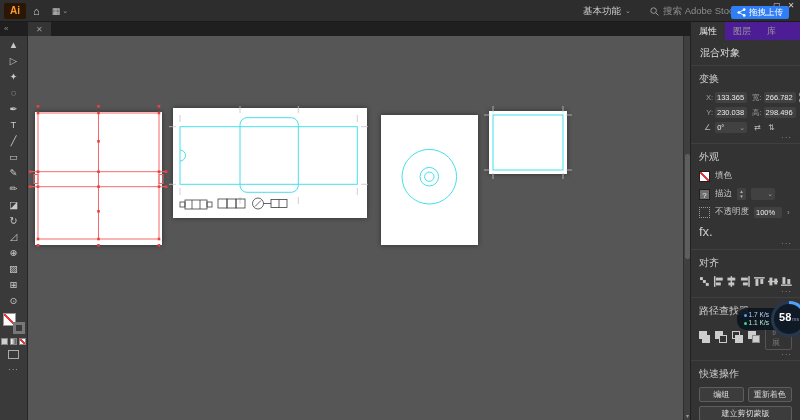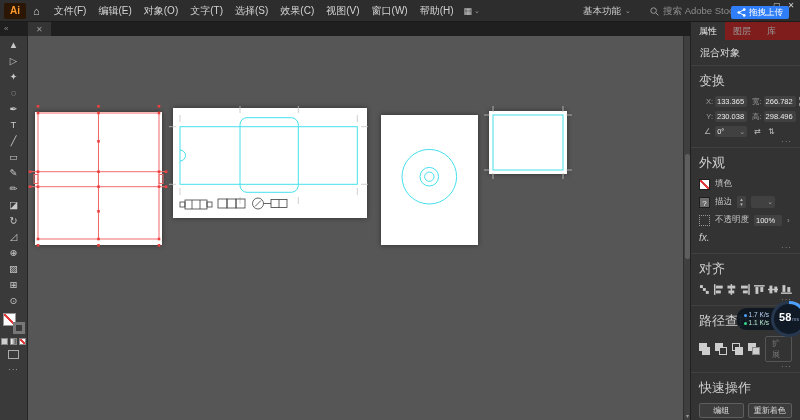--- a/index.html
+++ b/index.html
@@ -39,26 +39,26 @@
 .tool-more{color:#aaa;margin-top:6px;font-size:8px;letter-spacing:1px}
 
 .canvas{position:absolute;left:28px;top:36px;width:662px;height:384px;background:#565656}
 .artboard{position:absolute;background:#fff;box-shadow:0 0 5px rgba(0,0,0,.45)}
 .ab-svg{position:absolute;overflow:visible}
 .vscroll{position:absolute;right:0;top:0;width:7px;height:384px;background:#3f3f3f;border-left:1px solid #2e2e2e}
 .vthumb{position:absolute;left:1px;top:118px;width:5px;height:105px;background:#5e5e5e;border-radius:2px}
 .varrow{position:absolute;bottom:1px;left:0;width:7px;text-align:center;font-size:6px;color:#9a9a9a}
 
 .panel{position:absolute;left:690px;top:22px;width:110px;height:398px;background:#333;border-left:1px solid #202020;font-size:9px;color:#c9c9c9;z-index:6}
-.ptabs{display:flex;background:#7f1d1d;height:18px}
+.ptabs{display:flex;background:#4c1d95;height:18px}
 .ptab{padding:0 8px;line-height:18px;font-size:9px;color:#9a9a9a}
 .ptab.active{background:#333;color:#ebebeb}
 .pheader{padding:6px 9px 5px;color:#dedede;font-size:10px;border-bottom:1px solid #404040}
 .section{padding:6px 8px 10px;border-bottom:1px solid #404040;position:relative}
-.sec-title{color:#cfcfcf;font-size:13px;margin-bottom:6px}
+.sec-title{color:#cfcfcf;font-size:10px;margin-bottom:6px}
 .more{position:absolute;right:8px;bottom:1px;color:#8a8a8a;font-size:8px;letter-spacing:1px}
 .tgrid{display:flex;gap:5px;align-items:flex-start}
 .tfields{flex:1}
 .trow{display:flex;align-items:center;gap:2px;margin-bottom:4px}
 .flabel{min-width:9px;color:#9f9f9f;font-size:7.5px;text-align:right}
 .flabel.w2{margin-left:3px}
 .fbox{background:#414141;border-radius:2px;color:#ececec;font-size:7.5px;padding:1px 2px;width:32px;height:11px;line-height:9px;overflow:hidden}
 .arow{display:flex;align-items:center;gap:4px;margin-top:1px}
 .angleicon{color:#b5b5b5;font-size:8px}
 .anglebox{background:#414141;border-radius:2px;width:32px;height:11px;display:flex;align-items:center;justify-content:space-between;padding:0 2px;font-size:7.5px;color:#ececec}
@@ -66,21 +66,21 @@
 .aprow{display:flex;align-items:center;gap:5px;margin-bottom:6px}
 .swatch{width:11px;height:11px;border:1px solid #1f1f1f;flex:0 0 auto}
 .swatch.none{background:linear-gradient(45deg,transparent 40%,#e23b3b 44%,#e23b3b 56%,transparent 60%),#fff}
 .swatch.mixed{background:#6e6e6e;color:#eee;font-size:8px;text-align:center;line-height:11px}
 .aplabel{font-size:8.5px;color:#c4c4c4}
 .stepper{width:9px;height:12px;background:#414141;color:#bbb;font-size:5px;display:flex;flex-direction:column;align-items:center;justify-content:center;line-height:5px;border-radius:1px}
 .wbox{width:24px;height:12px;background:#414141;border-radius:2px;color:#ddd;font-size:7px;display:flex;align-items:center;justify-content:flex-end;padding:0 2px;gap:2px}
 .opac-icon{width:11px;height:11px;border:1px dotted #999;flex:0 0 auto}
 .opacbox{background:#414141;border-radius:2px;width:28px;height:11px;line-height:11px;padding:0 2px;font-size:7.5px;color:#ececec}
 .oparrow{color:#9c9c9c;font-size:8px}
-.fx{font-size:10px;color:#c9c9c9;font-style:italic}
+.fx{font-size:13px;color:#c9c9c9;}
 .alicons{display:flex;gap:3px;align-items:center}
 .pfrow{display:flex;gap:5px;align-items:center}
 .pf{width:14px;height:12px;position:relative}
 .pf i{position:absolute;width:8px;height:8px;border:1px solid #cdcdcd;display:block}
 .pf .b{left:0;top:0}.pf .f{right:0;bottom:0}
 .pf.unite i{background:#cdcdcd;border-color:#cdcdcd}
 .pf.minus .b{background:#cdcdcd}.pf.minus .f{background:#333}
 .pf.intersect .f{background:#cdcdcd}
 .pf.exclude .b{background:#cdcdcd}.pf.exclude .f{background:#cdcdcd;border-color:#8a8a8a}
 .expand-btn{margin-left:auto;border:1px solid #555;color:#787878;font-size:8px;padding:1px 6px;border-radius:2px}
@@ -103,32 +103,20 @@
 .wm2{font-size:14px;color:#5f9e44;border-top:2px solid #5f9e44;margin-top:1px;padding-top:1px}
 </style>
 </head>
 <body>
 
 <div class="stage">
 
   <div class="menubar">
     <div class="ai-logo">Ai</div>
     <div class="home">⌂</div>
-    <div class="menus">
-
-    <span class="menu-item">文件(F)</span>
-        <span class="menu-item">编辑(E)</span>
-        <span class="menu-item">对象(O)</span>
-        <span class="menu-item">文字(T)</span>
-        <span class="menu-item">选择(S)</span>
-        <span class="menu-item">效果(C)</span>
-        <span class="menu-item">视图(V)</span>
-        <span class="menu-item">窗口(W)</span>
-        <span class="menu-item">帮助(H)</span>
-      </div>
     <div class="panelgrid">
       <span>▦</span>
       <span class="chev">⌄</span>
     </div>
     <div class="workspace">
       <span>基本功能</span>
       <span class="chev">⌄</span>
     </div>
     <div class="search">
       <svg width="9" height="9" viewBox="0 0 9 9">

